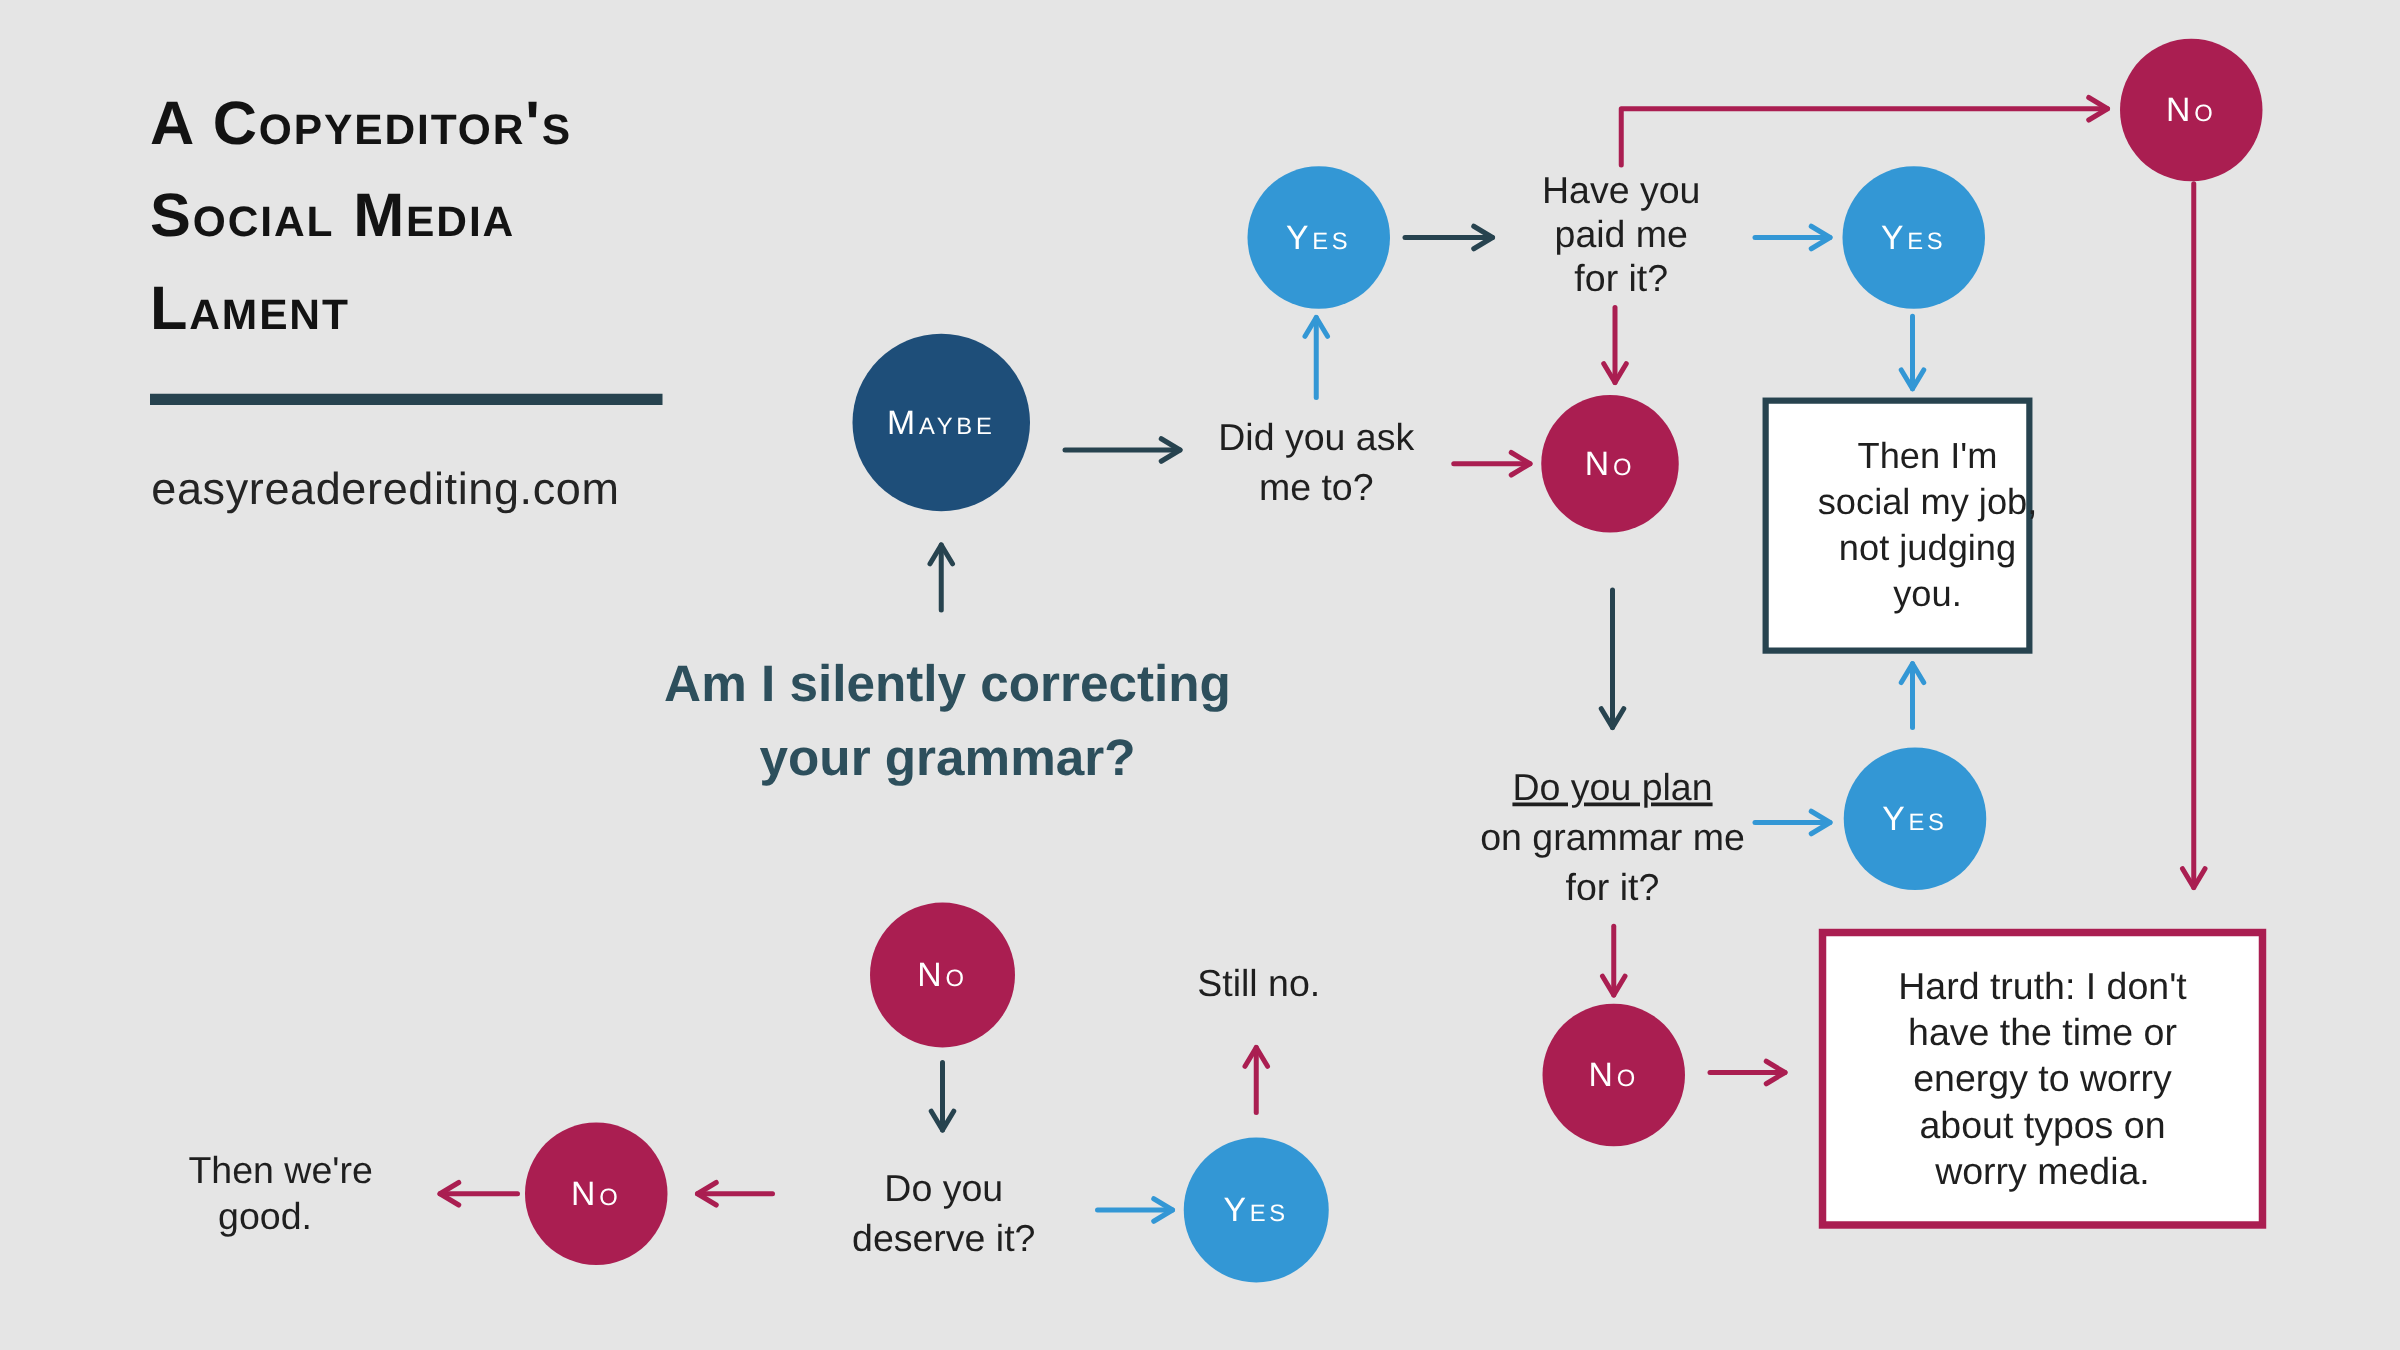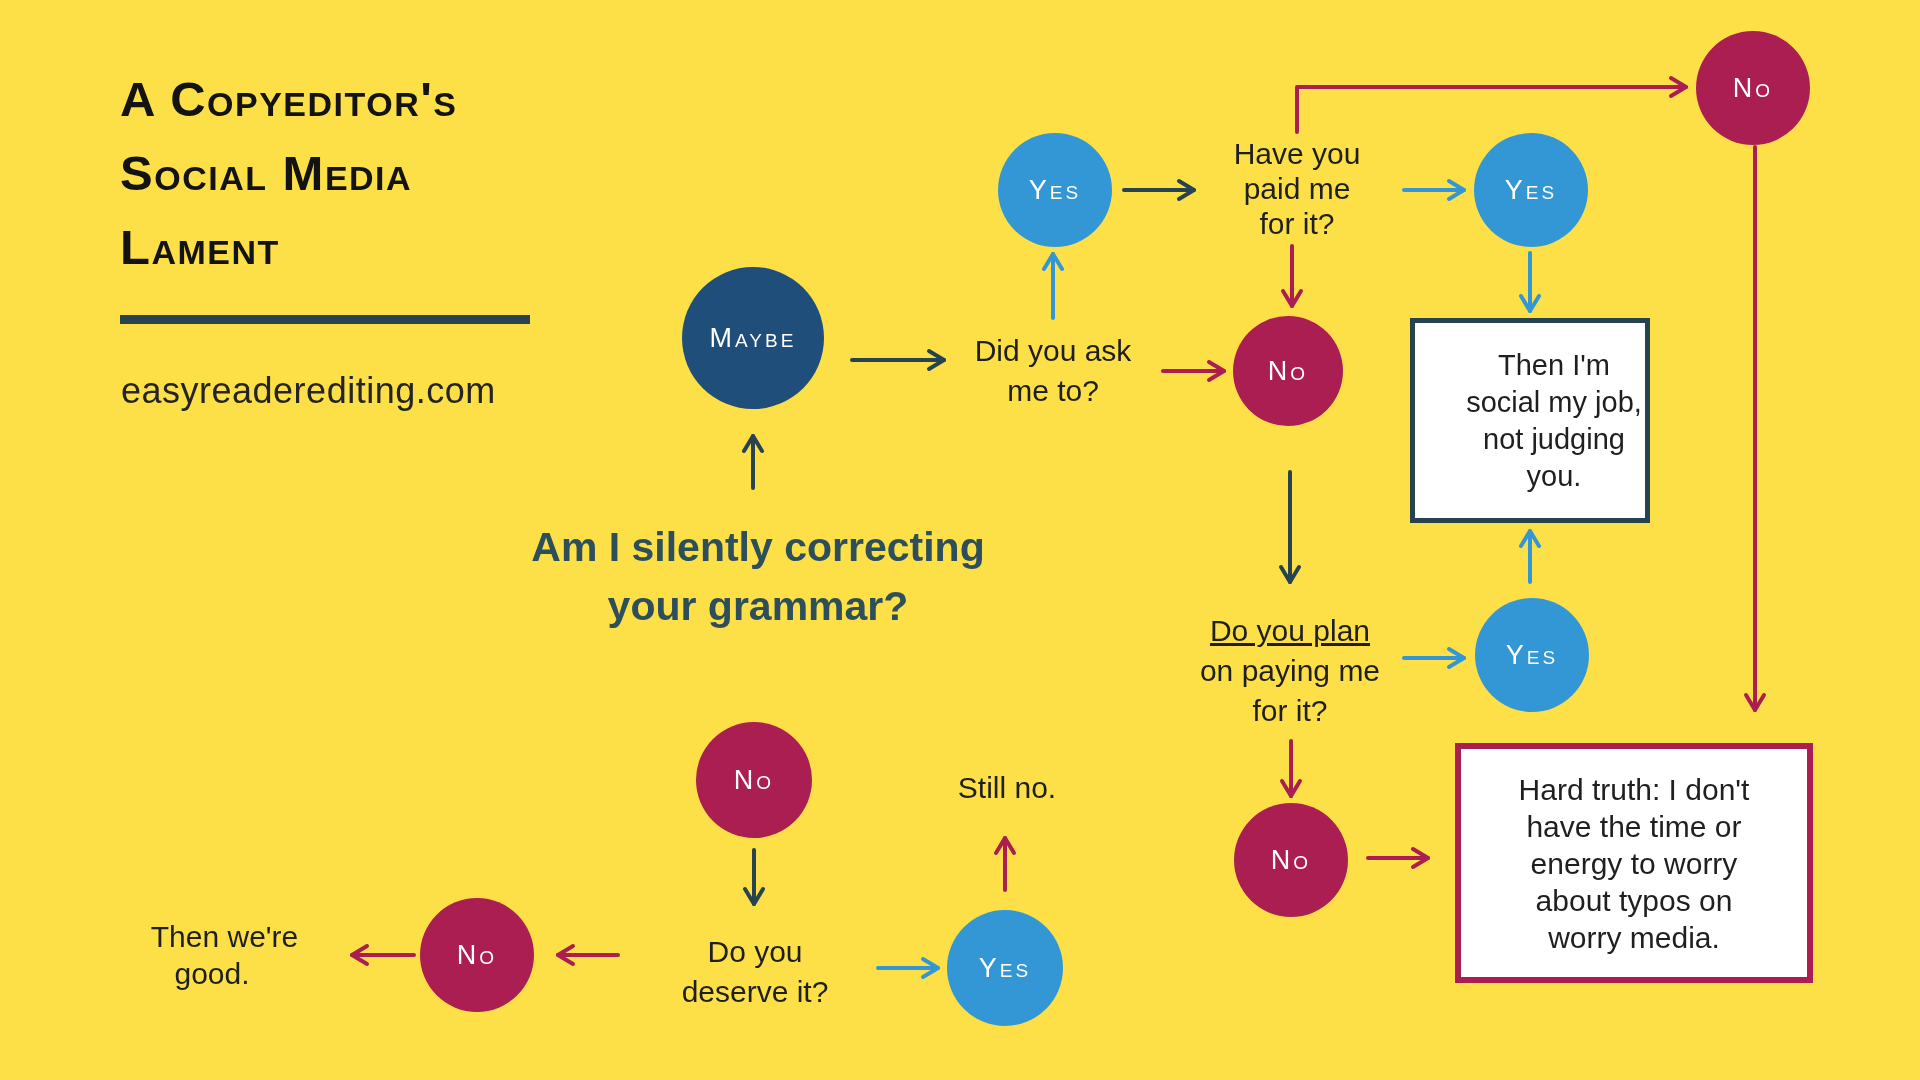--- a/index.html
+++ b/index.html
@@ -1,17 +1,17 @@
 <!DOCTYPE html>
 <html><head>
 <meta charset="utf-8">
 <style>
   html,body{margin:0;padding:0;background:#ffffff;}
   .canvas{
-    position:relative;width:1920px;height:1080px;background:#fde047;
+    position:relative;width:1920px;height:1080px;background:#e5e5e5;
     overflow:hidden;font-family:"Liberation Sans",sans-serif;
   }
   
   .title{
     position:absolute;left:120px;top:62px;
     font-weight:700;font-size:49px;line-height:74px;
     font-variant:small-caps;letter-spacing:1.5px;color:#131313;
   }
   .title span{display:block;}
   .title-rule{
@@ -112,35 +112,35 @@
         <span style="display: block;">Did you ask</span>
         <span style="display: block;">me to?</span>
       </div>
       <div class="tlabel" style="left: 1297px; top: 188px; font-size: 30px; line-height: 35px; color: rgb(31, 31, 31);">
         <span style="display: block;">Have you</span>
         <span style="display: block;">paid me</span>
         <span style="display: block;">for it?</span>
       </div>
       <div class="tlabel" style="left: 1290px; top: 671px; font-size: 30px; line-height: 40px; color: rgb(31, 31, 31);">
         <span style="display: block; text-decoration: underline;">Do you plan</span>
-        <span style="display: block;">on paying me</span>
+        <span style="display: block;">on grammar me</span>
         <span style="display: block;">for it?</span>
       </div>
       <div class="tlabel" style="left: 1007px; top: 788px; font-size: 30px; line-height: 36px; color: rgb(31, 31, 31);">
         <span style="display: block;">Still no.</span>
       </div>
       <div class="tlabel" style="left: 755px; top: 972px; font-size: 30px; line-height: 40px; color: rgb(31, 31, 31);">
         <span style="display: block;">Do you</span>
         <span style="display: block;">deserve it?</span>
       </div>
       <div class="tlabel" style="left: 212px; top: 955px; font-size: 30px; line-height: 37px; color: rgb(31, 31, 31);">
         <span style="display: block; margin-left: 25px;">Then we're</span>
         <span style="display: block;">good.</span>
       </div>
-      <div class="qbox" style="left: 1410px; top: 318px; width: 240px; height: 205px; border: 5px solid rgb(39, 67, 79); font-size: 29px; line-height: 37px; padding-left: 48px;">
+      <div class="qbox" style="left: 1410px; top: 318px; width: 216px; height: 205px; border: 5px solid rgb(39, 67, 79); font-size: 29px; line-height: 37px; padding-left: 48px;">
         <div>
           <span style="display: block;">Then I'm</span>
           <span style="display: block;">social my job,</span>
           <span style="display: block;">not judging</span>
           <span style="display: block;">you.</span>
         </div>
       </div>
       <div class="qbox" style="left: 1455px; top: 743px; width: 358px; height: 240px; border: 6px solid rgb(170, 30, 81); font-size: 30px; line-height: 37px;">
         <div>
           <span style="display: block;">Hard truth: I don't</span>

